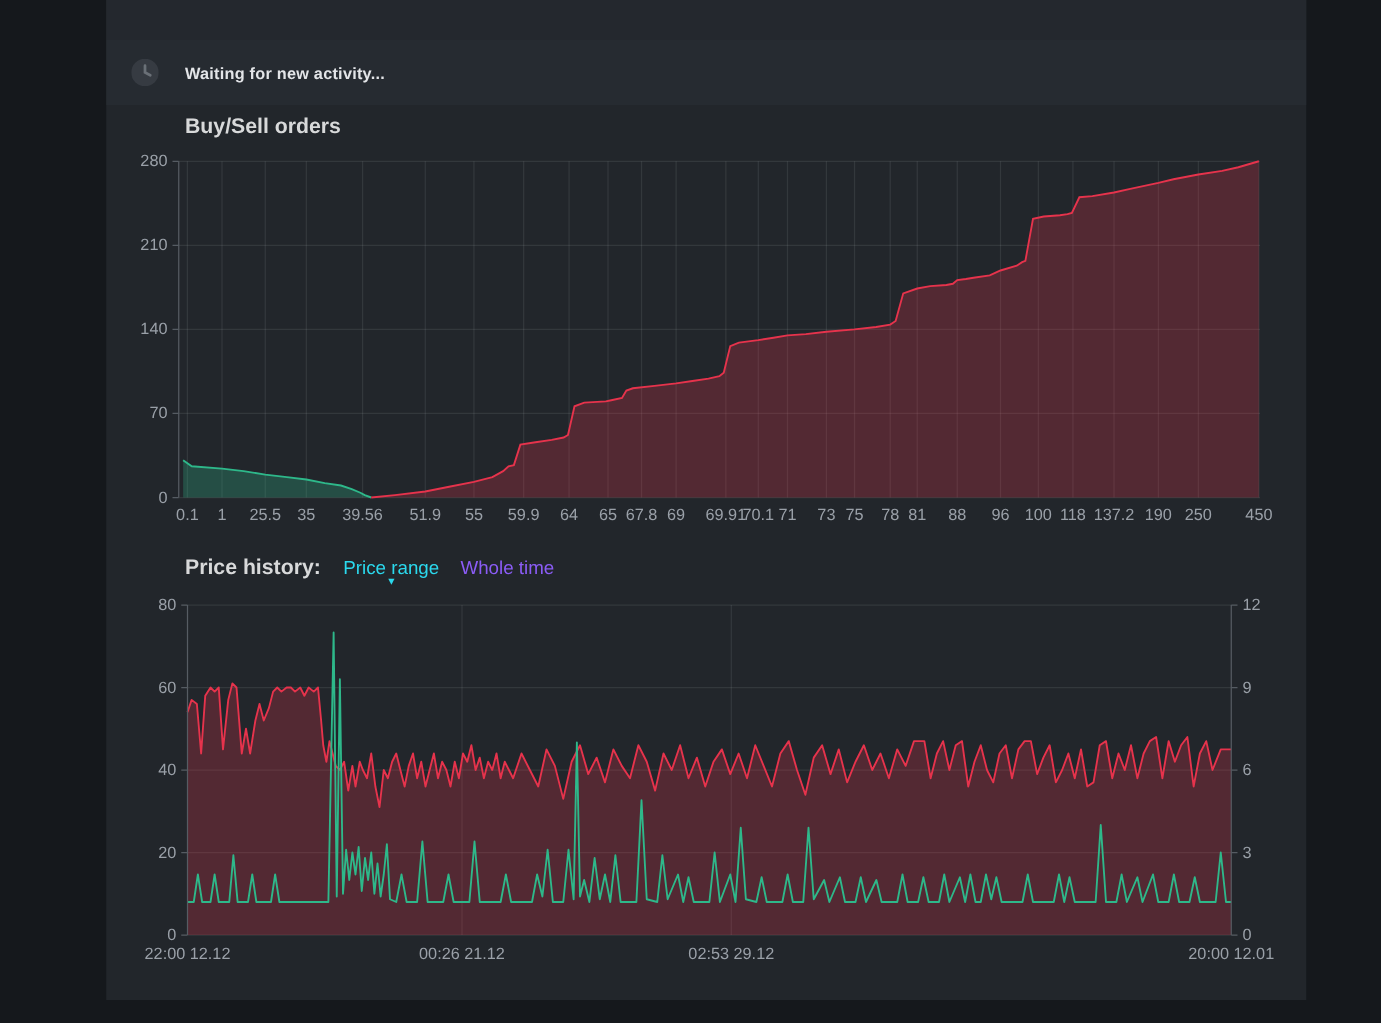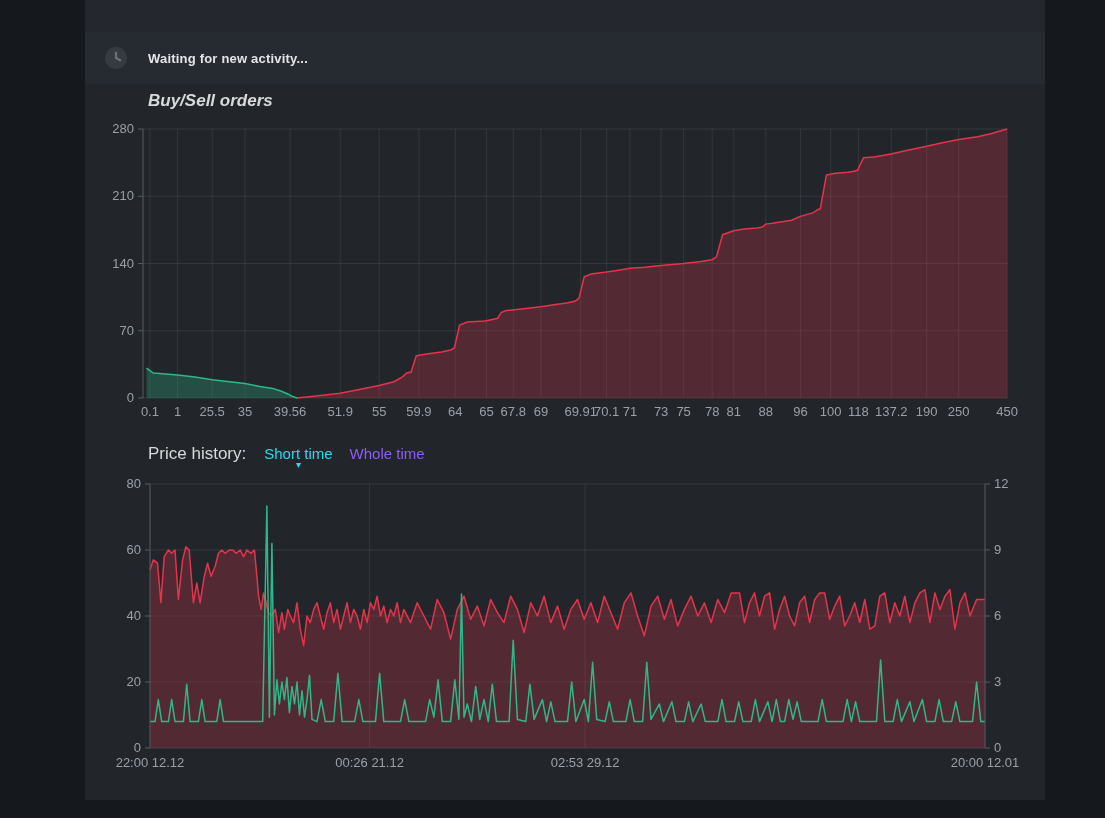--- a/index.html
+++ b/index.html
@@ -4,24 +4,24 @@
 <style>
   html,body{margin:0;padding:0;background:#15181c;width:1105px;height:818px;overflow:hidden;
             font-family:"Liberation Sans",sans-serif;}
   .panel{position:absolute;left:85px;top:0;width:960px;height:800px;background:#22262b;}
   .top-strip{position:absolute;left:0;top:0;width:960px;height:32px;background:#24282e;}
   .activity-bar{position:absolute;left:0;top:32px;width:960px;height:52px;background:#262b31;
                 display:flex;align-items:center;}
   .clock-icon{margin-left:20px;width:22px;height:22px;flex:0 0 auto;}
   .activity-text{margin-left:21px;font-size:13px;font-weight:bold;color:#e3e5e8;letter-spacing:.2px;}
   .chart-title{position:absolute;left:63px;font-size:17px;font-weight:bold;color:#d8d9da;}
-  #chart1-title{top:91px;font-style:italic;}
+  #chart1-title{top:91px;}
   #chart1{position:absolute;left:0;top:120px;}
   .ph-header{position:absolute;left:63px;top:444px;display:flex;align-items:baseline;}
-  .ph-title{font-size:17px;font-weight:normal;color:#d8d9da;}
+  .ph-title{font-size:17px;font-weight:bold;color:#d8d9da;}
   .tab{font-size:15px;font-weight:500;color:#8b5cf6;cursor:pointer;position:relative;}
   .tab-active{color:#2bd9ee;margin-left:18px;}
   .tab-plain{margin-left:17px;}
   .caret{position:absolute;left:50%;transform:translateX(-50%);top:15px;font-size:10px;
          color:#2bd9ee;line-height:10px;}
   #chart2{position:absolute;left:0;top:470px;}
   svg text{font-family:"Liberation Sans",sans-serif;}
 </style>
 </head>
 <body>
@@ -113,21 +113,21 @@
       <text x="773.355" y="296" fill="#9aa0a8" font-size="13" text-anchor="middle">118</text>
       <text x="806.225" y="296" fill="#9aa0a8" font-size="13" text-anchor="middle">137.2</text>
       <text x="841.69" y="296" fill="#9aa0a8" font-size="13" text-anchor="middle">190</text>
       <text x="873.6949999999999" y="296" fill="#9aa0a8" font-size="13" text-anchor="middle">250</text>
       <text x="922.135" y="296" fill="#9aa0a8" font-size="13" text-anchor="middle">450</text>
     </svg>
 
   <div class="ph-header">
     <span class="ph-title">Price history:</span>
     <span class="tab tab-active">
-      <span>Short time</span>
+      <span>Price range</span>
       <span class="caret">▾</span>
     </span>
     <span class="tab tab-plain">Whole time</span>
   </div>
   <svg id="chart2" width="960" height="308">
       <line x1="65" x2="900" y1="278" y2="278" stroke="rgba(204,212,220,0.10)" stroke-width="1"></line>
       <line x1="65" x2="900" y1="212" y2="212" stroke="rgba(204,212,220,0.10)" stroke-width="1"></line>
       <line x1="65" x2="900" y1="146" y2="146" stroke="rgba(204,212,220,0.10)" stroke-width="1"></line>
       <line x1="65" x2="900" y1="80" y2="80" stroke="rgba(204,212,220,0.10)" stroke-width="1"></line>
       <line x1="65" x2="900" y1="14" y2="14" stroke="rgba(204,212,220,0.10)" stroke-width="1"></line>

